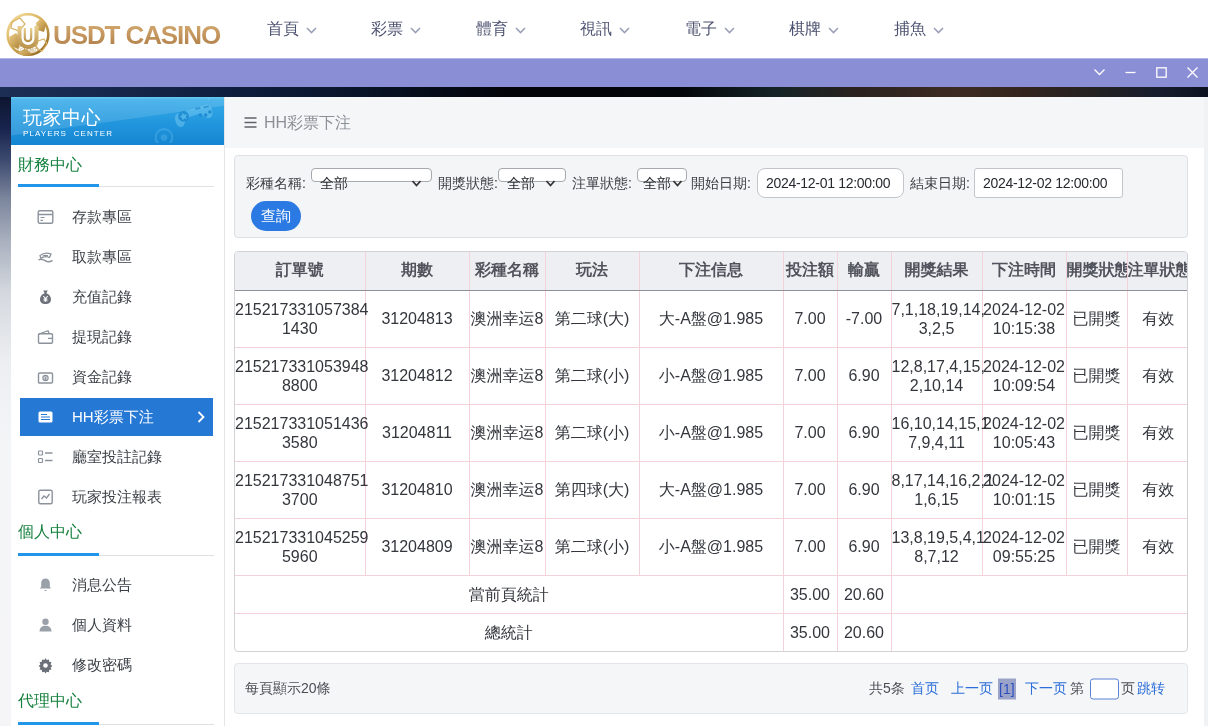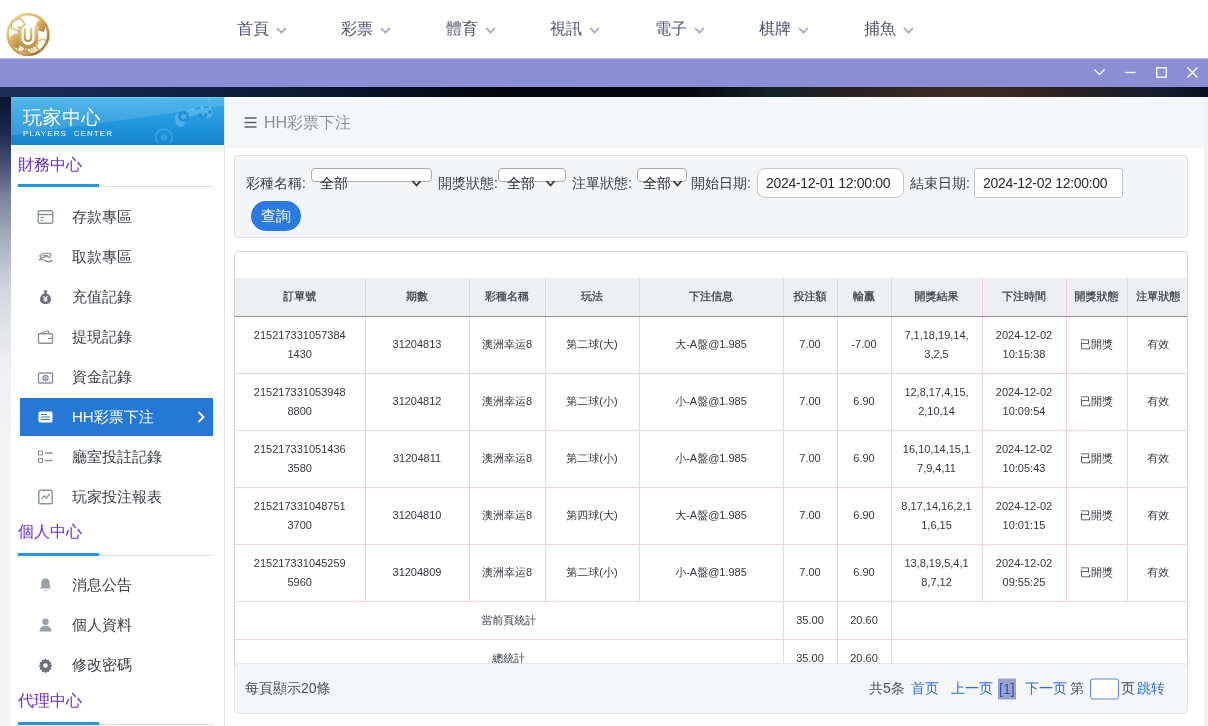--- a/index.html
+++ b/index.html
@@ -6,21 +6,21 @@
 html,body { width:1208px; height:726px; overflow:hidden; }
 body { font-family:"Liberation Sans",sans-serif; background:#f1f2f4; position:relative; }
 #app { position:absolute; left:0; top:0; width:1208px; height:726px; }
 .abs { position:absolute; }
 
 
 .topbar { left:0; top:0; width:1208px; height:58px; background:#ffffff; }
 .logo-text { left:53px; top:20px; font-size:26px; font-weight:bold; letter-spacing:-1.1px;
   background:linear-gradient(180deg,#d3aa6e 10%,#c3945c 50%,#ab7b45 95%);
   -webkit-background-clip:text; background-clip:text; color:transparent; }
-.nav-item { top:0; height:58px; display:flex; align-items:center; 
+.nav-item { top:0; height:58px; display:flex; align-items:center; justify-content:center;
   width:110px; font-size:16px; color:#4d5270; }
 .nav-item svg { margin-left:7px; margin-top:3px; }
 
 
 .purplebar { left:0; top:58px; width:1208px; height:29px; background:#8a8fd5;
   border-top:1px solid #b2b6e6; }
 .winicon { top:65px; width:15px; height:15px; }
 
 
 .darkband { left:0; top:87px; width:1208px; height:10px;
@@ -32,21 +32,21 @@
 
 
 .sidebar { left:11px; top:97px; width:214px; height:629px; background:#ffffff;
   border-right:1px solid #e3e5e9; }
 .sheader { left:0; top:0; width:213px; height:48px;
   background:linear-gradient(180deg,#4fc2f2 0%,#35aae8 6%,#2196dd 55%,#1585d1 100%); overflow:hidden; }
 .sheader .diag { position:absolute; left:0; top:0; width:213px; height:48px;
   background:rgba(255,255,255,0.13); clip-path:polygon(0 0, 100% 0, 100% 18%, 0 80%); }
 .sh-t1 { left:12px; top:8px; font-size:19px; color:#fff; letter-spacing:0.5px; }
 .sh-t2 { left:12px; top:31.5px; font-size:8px; color:#fff; letter-spacing:1.1px; }
-.stitle { font-size:16px; color:#6d28d9; letter-spacing:0; }
+.stitle { font-size:16px; color:#15803d; letter-spacing:0; }
 .sline { left:7px; width:196px; height:1px; background:#dfe1e5; }
 .sline .blue { position:absolute; left:0; top:-2px; width:81px; height:3px; background:#2196e8; }
 .mitem { left:0; width:213px; height:40px; }
 .mitem .ic { position:absolute; left:26px; top:50%; transform:translateY(-50%); width:17px; height:17px; }
 .mitem .tx { position:absolute; left:61px; top:50%; transform:translateY(-50%); font-size:15px; color:#3a3f45; white-space:nowrap; }
 .hl { left:9px; width:193px; height:38px; background:#2678d5; }
 .hl .ic { position:absolute; left:17px; top:50%; transform:translateY(-50%); width:17px; height:17px; }
 .hl .tx { position:absolute; left:52px; top:50%; transform:translateY(-50%); font-size:15px; color:#fff; white-space:nowrap; }
 .hl .arrow { position:absolute; right:8px; top:50%; transform:translateY(-50%); }
 
@@ -61,21 +61,21 @@
 .fsel { top:12px; height:14px; background:#fff; border:1px solid #a6a9ad; border-radius:4px;
   font-size:14px; color:#26292e; line-height:28px; padding-left:8px; }
 .fsel svg { position:absolute; right:9px; top:9px; }
 .finput { top:12px; height:30px; background:#fff; border:1px solid #c2c5c9; border-radius:3px;
   font-size:14px; letter-spacing:-0.3px; color:#26292e; line-height:28px; padding-left:8px; white-space:nowrap; overflow:hidden; }
 .fbtn { left:16px; top:45px; width:50px; height:30px; background:#2b79e2; border-radius:15px;
   color:#fff; font-size:15px; text-align:center; line-height:30px; }
 
 
 .tblwrap { left:9px; top:154px; width:954px; border:1px solid #d0d2d6; border-radius:4px; overflow:hidden; background:#fff; }
-table.t { border-collapse:collapse; table-layout:fixed; width:954px; font-size:11px; color:#33363c;margin-top:26px; }
+table.t { border-collapse:collapse; table-layout:fixed; width:954px; font-size:16px; color:#33363c; }
 table.t th { background:#edeff3; font-weight:bold; color:#50535b; height:38px; white-space:nowrap; overflow:hidden;
   border-bottom:1px solid #90909a; border-left:1px solid #f3d2d9; padding:0; }
 table.t th:first-child { border-left:none; }
 table.t td { text-align:center; border-left:1px solid #f3d2d9; border-top:1px solid #f3d2d9;
   padding:0; line-height:19px; }
 table.t td:first-child { border-left:none; }
 table.t tr.r1 td { border-top:none; }
 table.t tr.dr { height:57px; }
 table.t tr.sr { height:38px; }
 table.t tr.sr td.nb { border-left:none; }
@@ -117,20 +117,21 @@
       <path d="M3 24 L10 20 L16 27 L12 36 L5 33 Z" fill="url(#gpatch)"></path>
       <path d="M34 6 L40 12 L38 19 L31 17 L30 10 Z" fill="url(#gpatch)"></path>
       <path d="M38 26 L41 31 L36 38 L30 35 L32 28 Z" fill="none" stroke="#d8b365" stroke-width="1.2"></path>
       <path d="M12 39 L20 36 L26 41 L22 43 L15 42 Z" fill="url(#gpatch)"></path>
       <path d="M13.5 13 v12.5 a8.5 8.5 0 0 0 17 0 V13" fill="none" stroke="url(#ug)" stroke-width="4"></path>
       <path d="M18.8 15 v10 a3.2 3.2 0 0 0 6.4 0 v-10" fill="none" stroke="url(#ug)" stroke-width="2.2"></path>
       <rect x="12" y="33.5" width="20" height="5.5" rx="2.7" fill="none" stroke="#c9a050" stroke-width="0.8"></rect>
       <text x="22" y="38" text-anchor="middle" font-size="4.2" fill="#b08a40" font-family="Liberation Sans,sans-serif">CASINO</text>
     </svg>
   </div>
+  <div class="abs logo-text">USDT CASINO</div>
   <div class="abs nav-item" style="left:237px;">首頁<svg width="11" height="7" viewBox="0 0 11 7">
         <path d="M1 1 L5.5 5.5 L10 1" stroke="#9ba0b8" stroke-width="1.6" fill="none"></path>
       </svg></div>
   <div class="abs nav-item" style="left:341px;">彩票<svg width="11" height="7" viewBox="0 0 11 7">
         <path d="M1 1 L5.5 5.5 L10 1" stroke="#9ba0b8" stroke-width="1.6" fill="none"></path>
       </svg></div>
   <div class="abs nav-item" style="left:446px;">體育<svg width="11" height="7" viewBox="0 0 11 7">
         <path d="M1 1 L5.5 5.5 L10 1" stroke="#9ba0b8" stroke-width="1.6" fill="none"></path>
       </svg></div>
   <div class="abs nav-item" style="left:550px;">視訊<svg width="11" height="7" viewBox="0 0 11 7">

